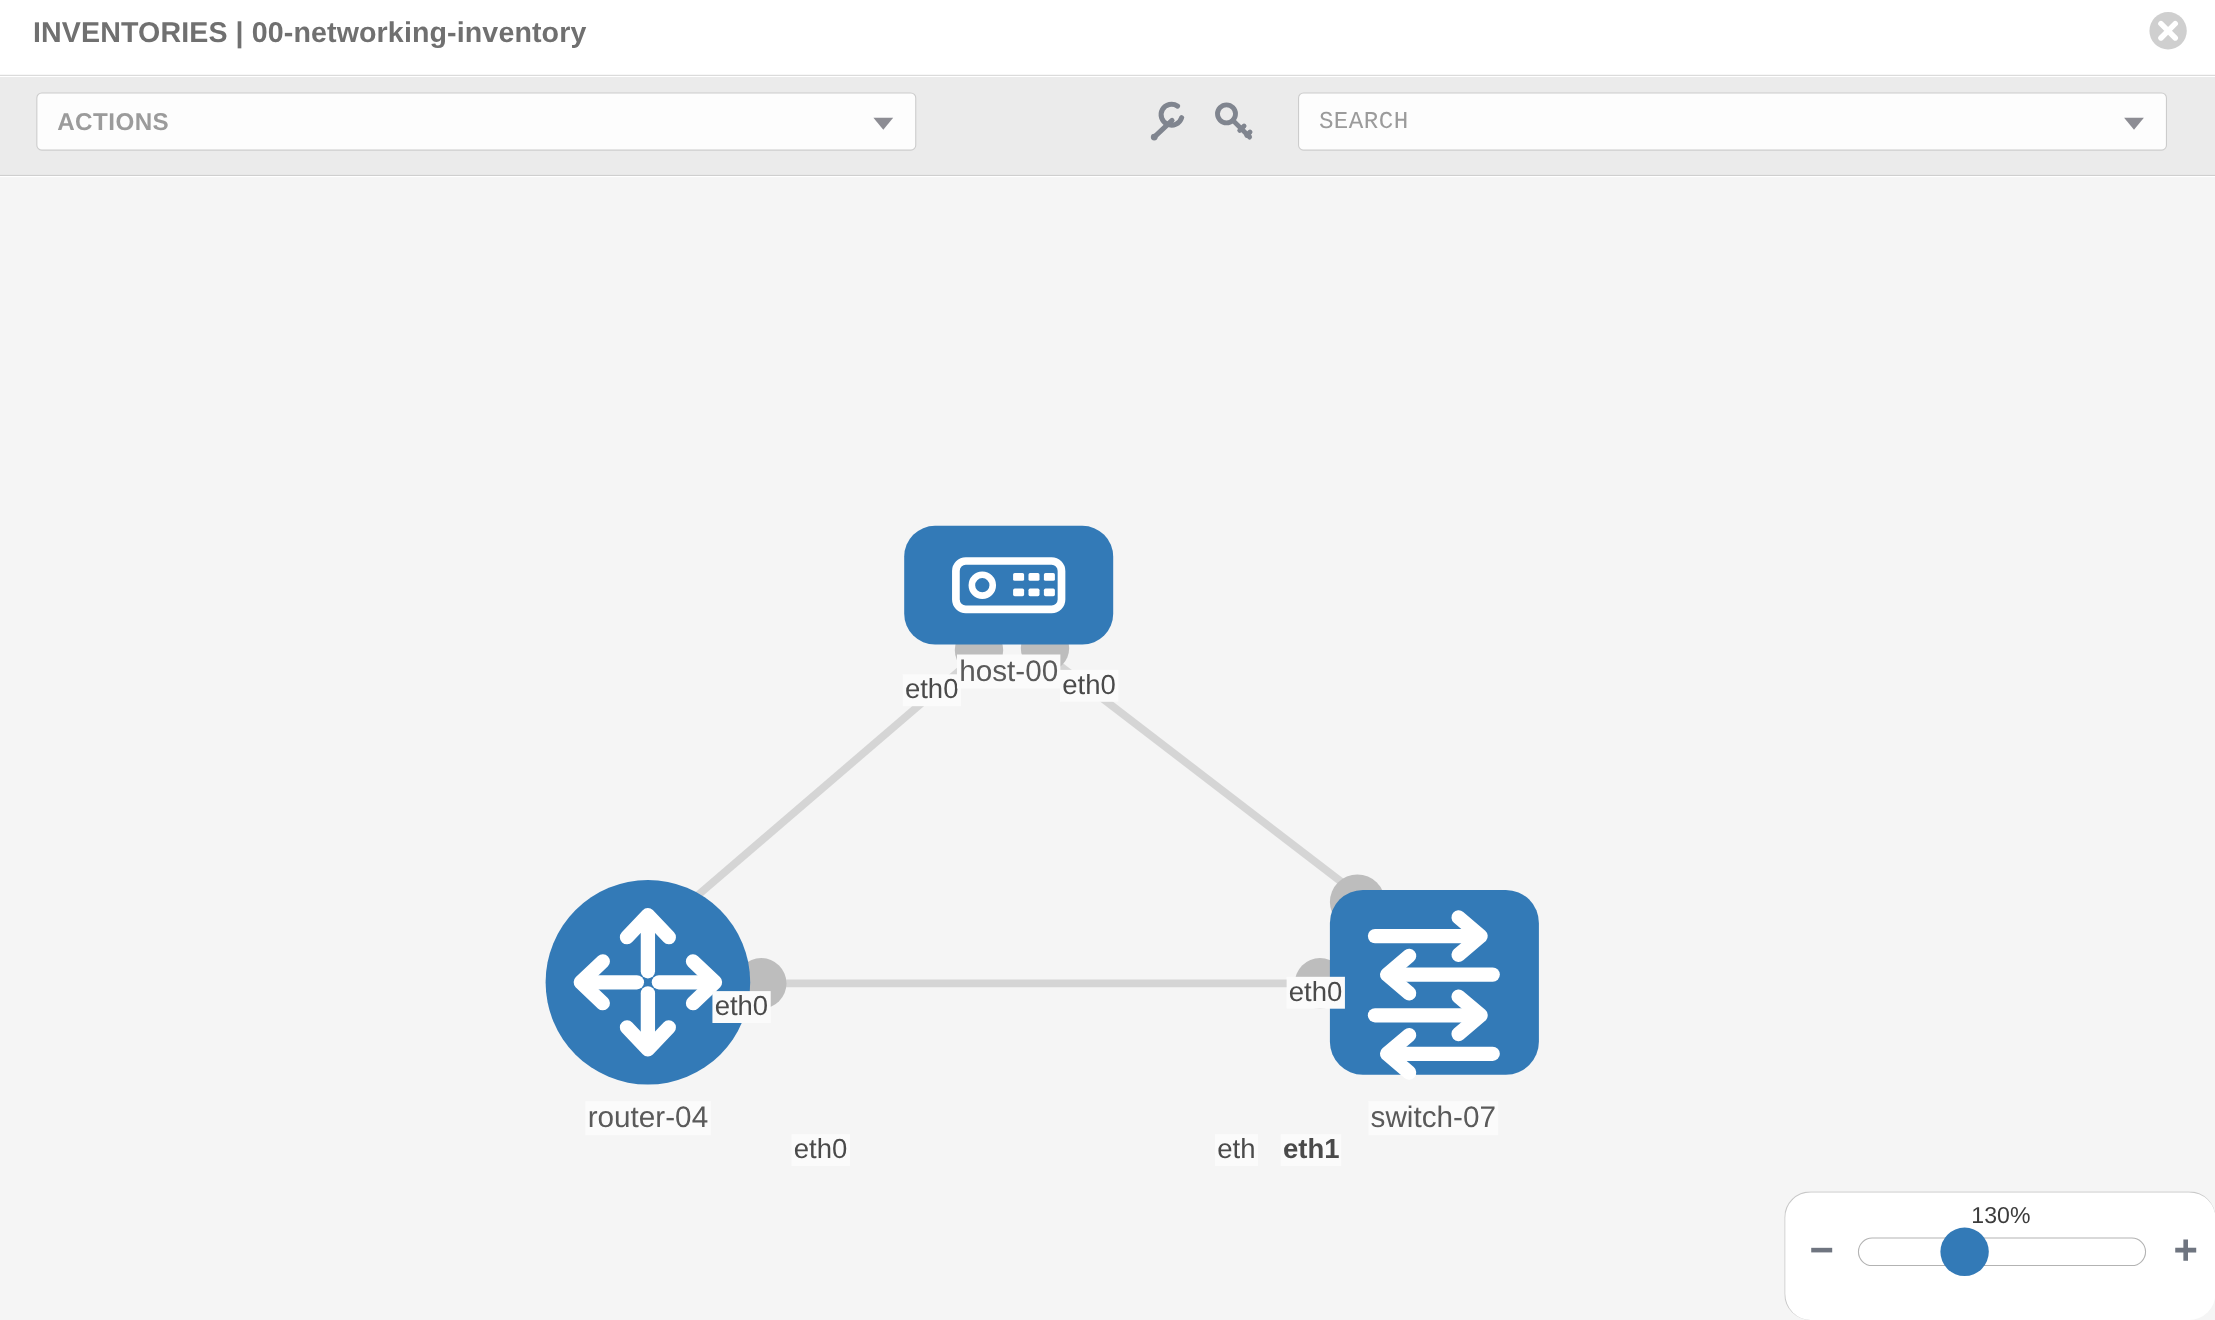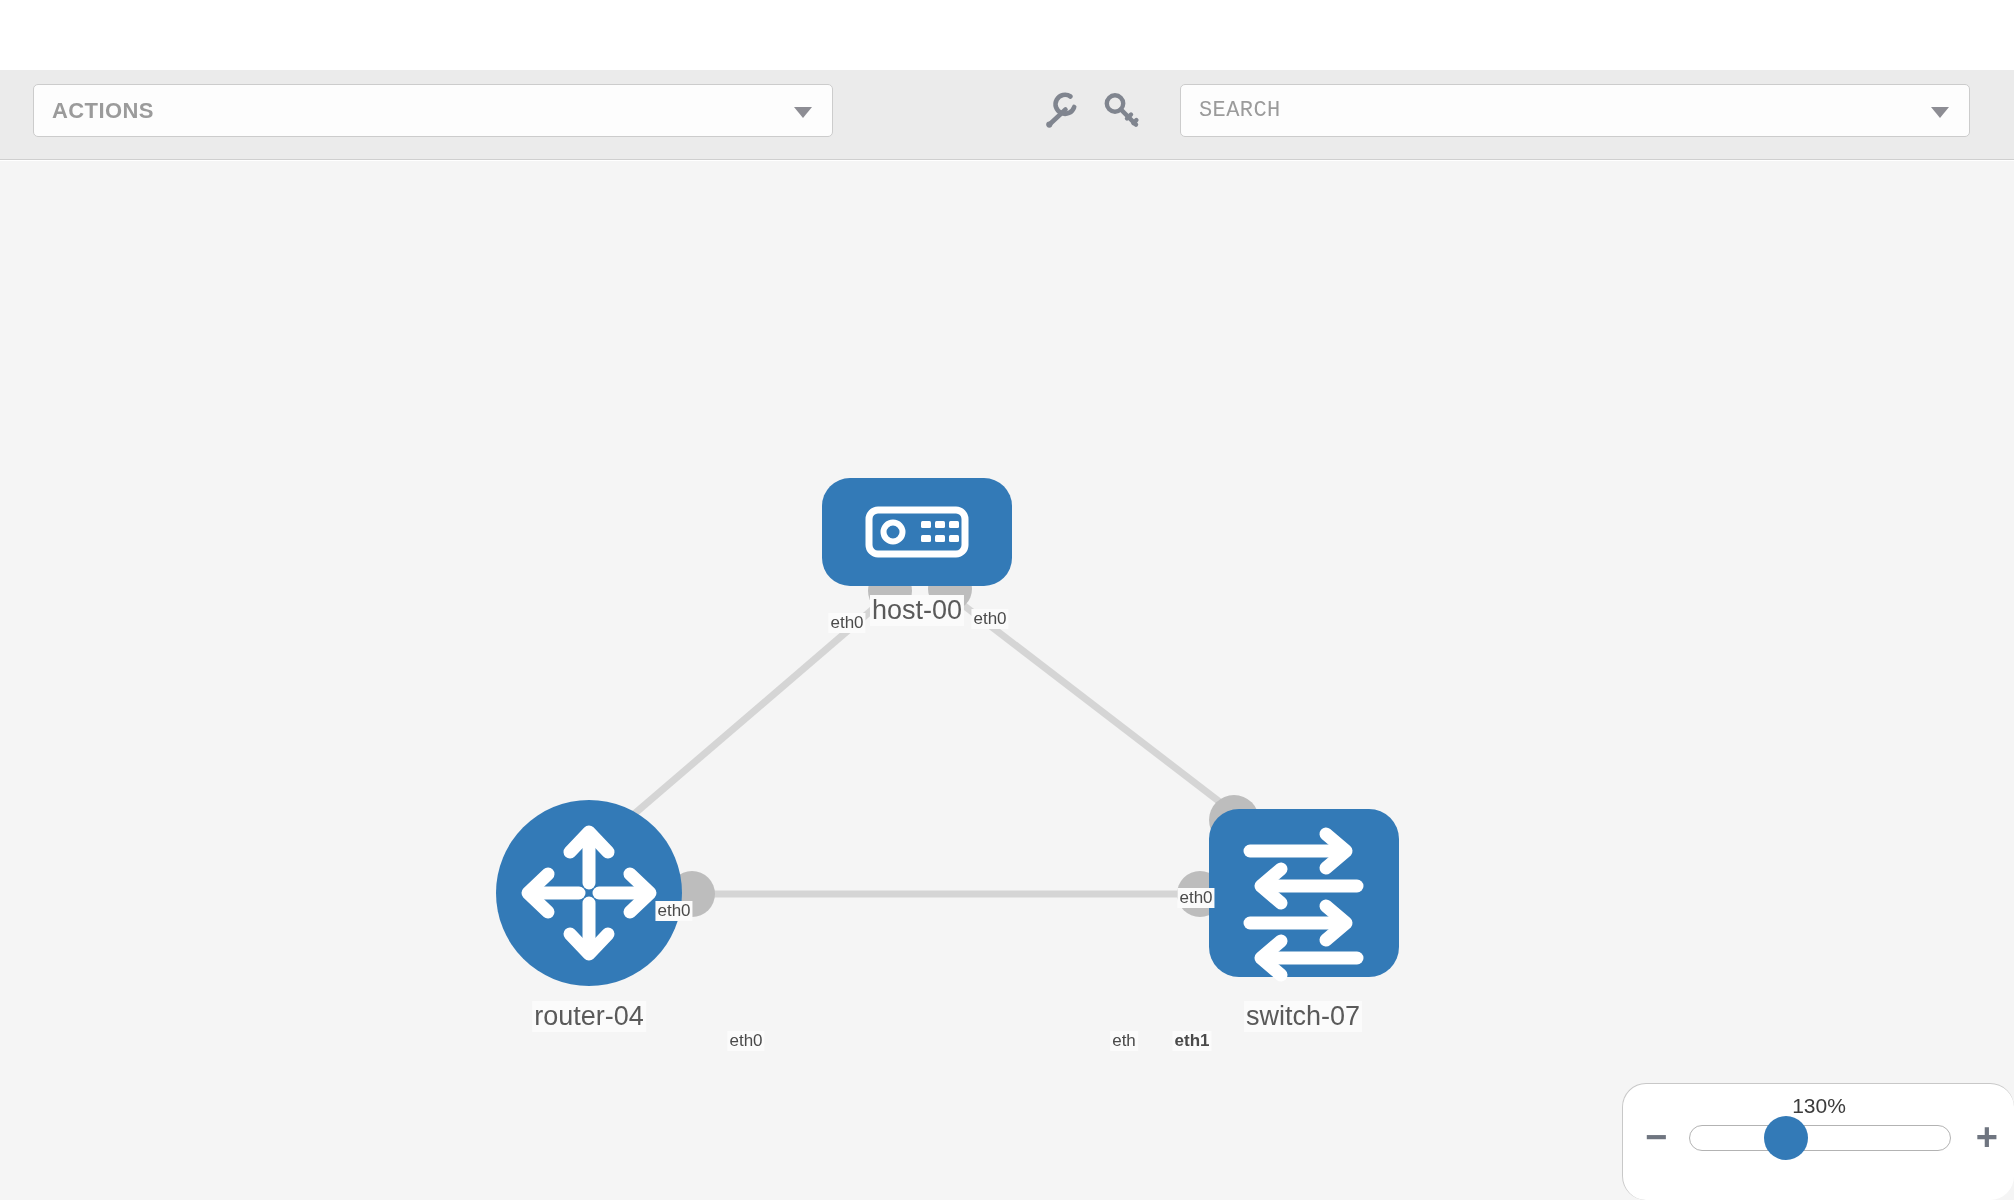--- a/index.html
+++ b/index.html
@@ -121,21 +121,21 @@
     font-size: 27px;
     color: #5a5a5a;
     background: #fbfbfb;
     white-space: nowrap;
     padding: 0 2px;
     transform: translateX(-50%);
     text-align: center;
   }
   .if-label {
     position: absolute;
-    font-size: 17px;
+    font-size: 25px;
     color: #4a4a4a;
     background: #fbfbfb;
     white-space: nowrap;
     padding: 0 2px;
     transform: translateX(-50%);
   }
 
   
   .zoom-panel {
     position: absolute;
@@ -183,20 +183,29 @@
     background: #337ab7;
     border-radius: 50%;
     cursor: grab;
   }
 </style>
 </head>
 <body>
 
 <div id="app">
 
+  <div class="header">
+    <div class="page-title">INVENTORIES | 00-networking-inventory</div>
+    <button class="close-btn">
+      <svg width="40" height="40" viewBox="0 0 40 40">
+        <circle cx="20" cy="20" r="17" fill="#cfcfcf"></circle>
+        <path d="M13.5 13.5 L26.5 26.5 M26.5 13.5 L13.5 26.5" stroke="#ffffff" stroke-width="5" stroke-linecap="round"></path>
+      </svg>
+    </button>
+  </div>
 
   <div class="toolbar"></div>
 
   <div class="actions-select">
     <span class="actions-label">ACTIONS</span>
     <span class="caret"></span>
   </div>
 
   <button class="icon-btn icon-wrench">
     <svg width="48" height="48" viewBox="0 0 48 48">

